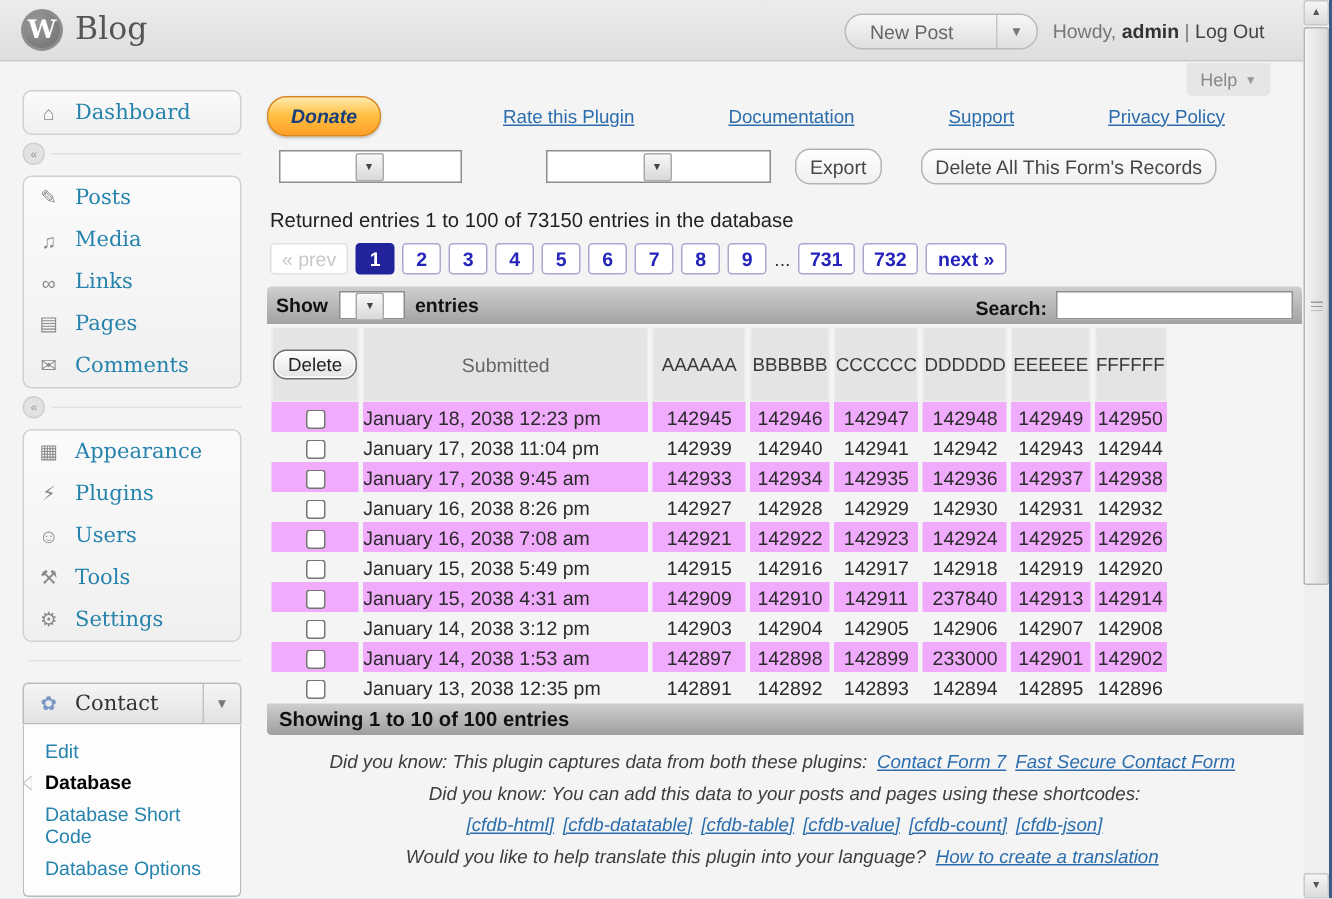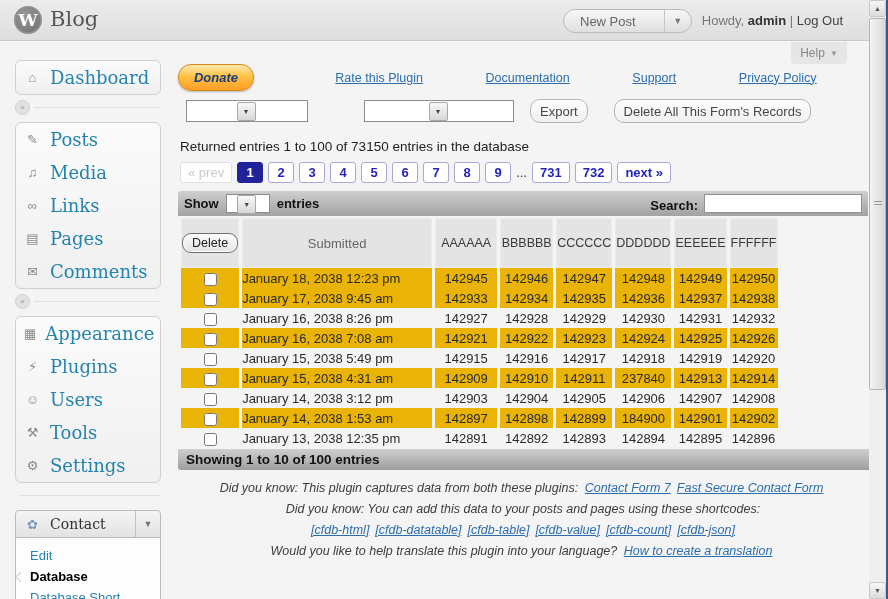--- a/index.html
+++ b/index.html
@@ -27,21 +27,21 @@
   .helptab{position:absolute;left:791px;top:42px;width:56px;height:22px;background:#e6e6e6;
            border-radius:0 0 4px 4px;display:flex;align-items:center;justify-content:center;
            gap:5px;color:#888;font-size:12px;cursor:pointer;}
   .helptab .harrow{font-size:8px;color:#999;}
   
   .sidebar{position:absolute;left:15px;top:60px;width:146px;}
   .sbox{border:1px solid #d0d0d0;border-radius:6px;background:linear-gradient(#fbfbfb,#f0f0f0);
         margin-bottom:0;}
   .sitem{display:flex;align-items:center;gap:9px;padding:6px 8px;cursor:pointer;}
   .sicon{width:17px;text-align:center;color:#8a8a8a;font-size:13px;}
-  .slabel{font-family:"DejaVu Serif",serif;font-size:18px;color:#2583ad;}
+  .slabel{font-family:"DejaVu Serif",serif;font-size:14px;color:#2583ad;}
   .sep{display:flex;align-items:center;margin:6px 0 8px 0;height:13px;}
   .sepcircle{width:13px;height:13px;border-radius:50%;background:#e2e2e2;border:1px solid #d0d0d0;
              color:#999;font-size:8px;display:flex;align-items:center;justify-content:center;cursor:pointer;}
   .sepline{flex:1;height:1px;background:#e0e0e0;margin-left:4px;}
   .contacthead{display:flex;align-items:stretch;border:1px solid #bbb;border-radius:4px 4px 0 0;
                background:linear-gradient(#f5f5f5,#e2e2e2);cursor:pointer;}
   .contacthead .chl{flex:1;display:flex;align-items:center;gap:9px;padding:5px 8px;}
   .contacthead .chlabel{font-family:"DejaVu Serif",serif;font-size:14px;color:#333;}
   .contacthead .charrow{width:24px;border-left:1px solid #c2c2c2;display:flex;align-items:center;
                         justify-content:center;color:#777;font-size:9px;}
@@ -100,21 +100,21 @@
   .tbl td,.tbl th{padding:0;font-weight:normal;}
   .c0{width:54px;} .c1{width:190px;} .c2{width:62px;} .c3{width:53px;} .c4{width:53px;}
   .c5{width:53px;} .c6{width:50px;} .c7{width:48px;}
   .hcell{background:#e4e4e4;height:50px;vertical-align:middle;text-align:center;
          border:1px solid #ececec;box-sizing:border-box;}
   .hcell.submittedh{color:#666;font-size:13px;}
   .hcell.letterh{color:#3a3a3a;font-size:12.5px;}
   .delbtn{border:1px solid #6e6e6e;border-radius:9px;background:linear-gradient(#ffffff,#e2e2e2);
           box-shadow:inset 0 0 0 1px #fff;font-size:12.5px;color:#222;padding:2px 9px;cursor:pointer;}
   .drow td{height:20px;font-size:13px;color:#2b2b2b;}
-  .drow.alt td{background:#eab308;}
+  .drow.alt td{background:#f0abfc;}
   .cellchk{text-align:center;}
   .cellchk input{width:13px;height:13px;margin:0;vertical-align:middle;cursor:pointer;}
   .celldate{text-align:left;padding-left:5px;white-space:nowrap;}
   .cellnum{text-align:center;white-space:nowrap;}
   
   .footerbar{position:relative;width:816px;height:21px;box-sizing:border-box;margin-top:1px;
              border-radius:0 0 3px 3px;background:linear-gradient(#cfcfcf,#9e9e9e);
              display:flex;align-items:center;padding:0 8px;}
   .footerbar .ftext{font-weight:bold;color:#111;font-size:13.5px;}
   .fthumb{position:absolute;right:4px;top:2px;width:26px;height:17px;border-radius:3px;
@@ -311,20 +311,30 @@
           <tr class="drow alt">
             <td class="cellchk c0"><input type="checkbox" style=""></td>
             <td class="celldate c1">January 18, 2038 12:23 pm</td>
             <td class="cellnum c2">142945</td>
             <td class="cellnum c3">142946</td>
             <td class="cellnum c4">142947</td>
             <td class="cellnum c5">142948</td>
             <td class="cellnum c6">142949</td>
             <td class="cellnum c7">142950</td>
           </tr>
+          <tr class="drow">
+            <td class="cellchk c0"><input type="checkbox" style=""></td>
+            <td class="celldate c1">January 17, 2038 11:04 pm</td>
+            <td class="cellnum c2">142939</td>
+            <td class="cellnum c3">142940</td>
+            <td class="cellnum c4">142941</td>
+            <td class="cellnum c5">142942</td>
+            <td class="cellnum c6">142943</td>
+            <td class="cellnum c7">142944</td>
+          </tr>
           <tr class="drow alt">
             <td class="cellchk c0"><input type="checkbox" style=""></td>
             <td class="celldate c1">January 17, 2038 9:45 am</td>
             <td class="cellnum c2">142933</td>
             <td class="cellnum c3">142934</td>
             <td class="cellnum c4">142935</td>
             <td class="cellnum c5">142936</td>
             <td class="cellnum c6">142937</td>
             <td class="cellnum c7">142938</td>
           </tr>
@@ -377,21 +387,21 @@
             <td class="cellnum c5">142906</td>
             <td class="cellnum c6">142907</td>
             <td class="cellnum c7">142908</td>
           </tr>
           <tr class="drow alt">
             <td class="cellchk c0"><input type="checkbox" style=""></td>
             <td class="celldate c1">January 14, 2038 1:53 am</td>
             <td class="cellnum c2">142897</td>
             <td class="cellnum c3">142898</td>
             <td class="cellnum c4">142899</td>
-            <td class="cellnum c5">184900</td>
+            <td class="cellnum c5">233000</td>
             <td class="cellnum c6">142901</td>
             <td class="cellnum c7">142902</td>
           </tr>
           <tr class="drow">
             <td class="cellchk c0"><input type="checkbox" style=""></td>
             <td class="celldate c1">January 13, 2038 12:35 pm</td>
             <td class="cellnum c2">142891</td>
             <td class="cellnum c3">142892</td>
             <td class="cellnum c4">142893</td>
             <td class="cellnum c5">142894</td>

